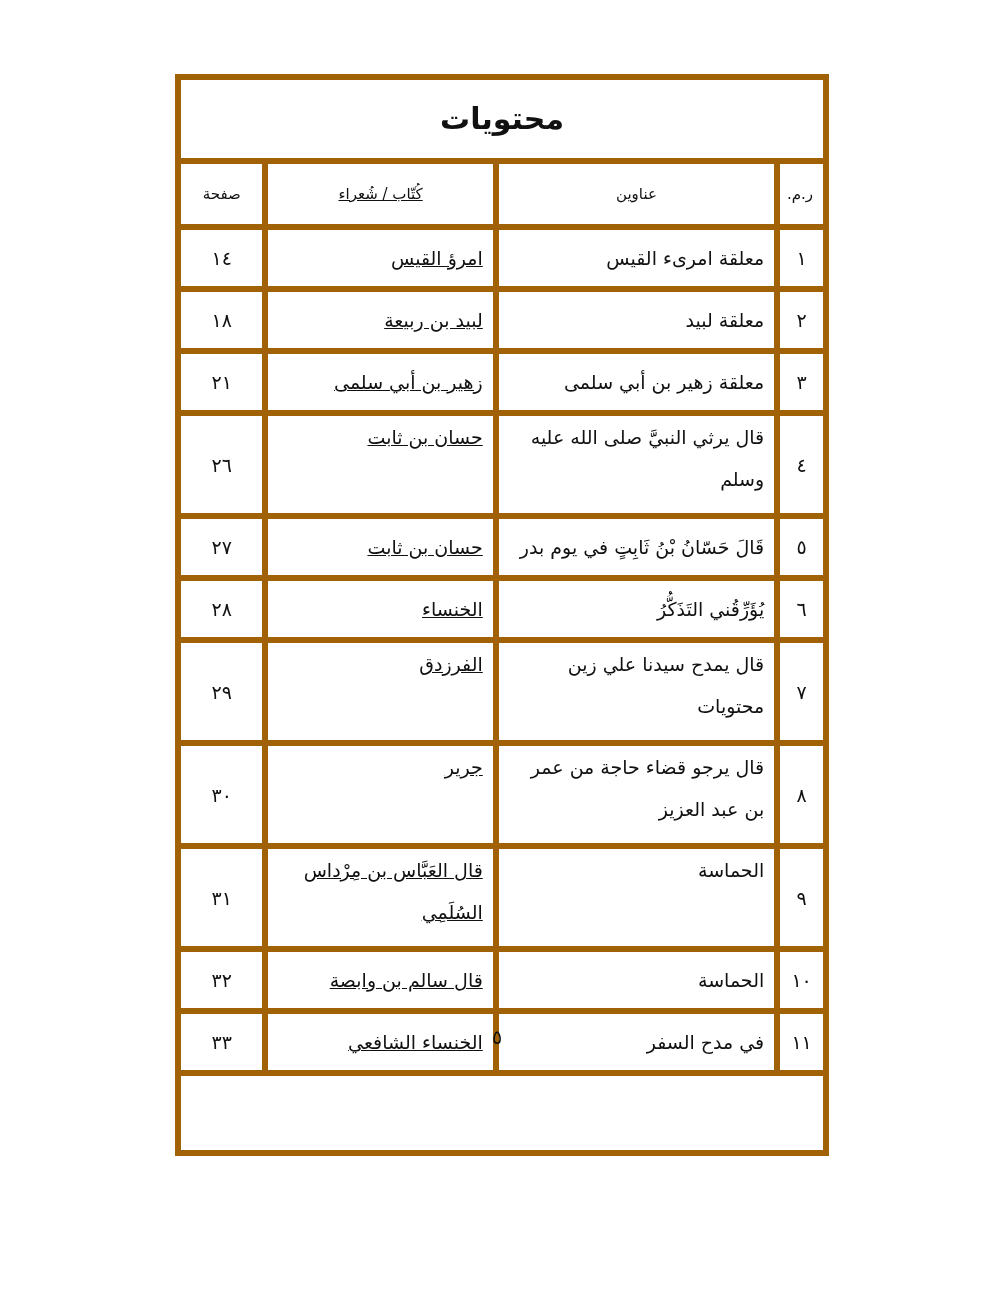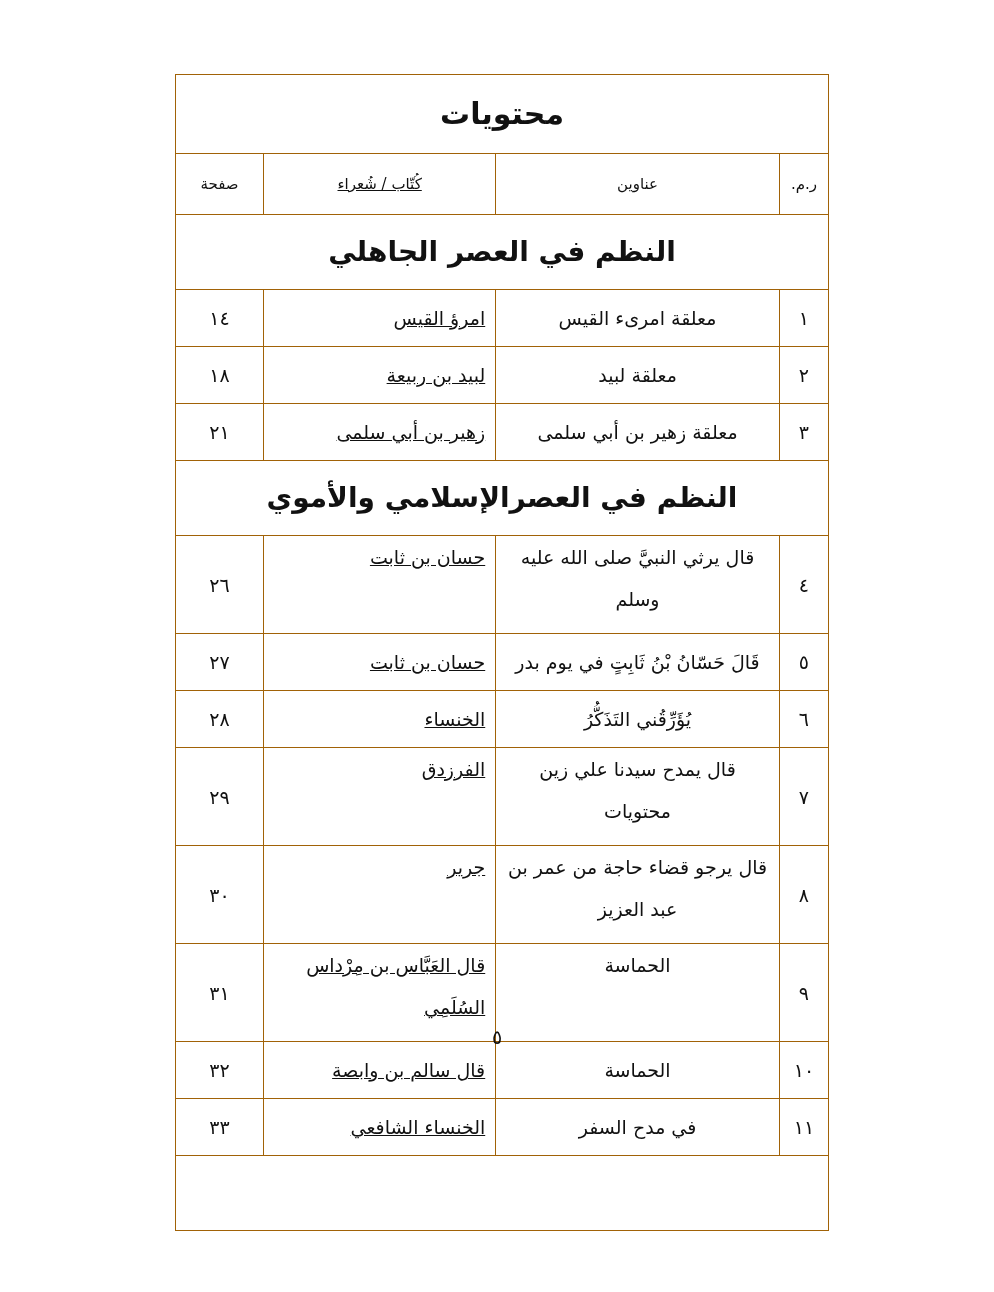--- a/index.html
+++ b/index.html
@@ -2,23 +2,23 @@
 <html><head>
 <meta charset="utf-8">
 <style>
   html, body { margin:0; padding:0; background:#ffffff; }
   body { width:994px; height:1292px; position:relative; font-family:"DejaVu Sans", sans-serif; color:#111; }
   .page { position:absolute; left:0; top:0; width:994px; height:1292px; background:#fff; }
   table.toc {
     position:absolute; left:175px; top:74px; width:654px;
     border-collapse:collapse; direction:rtl; table-layout:fixed;
   }
-  table.toc td { border:1px solid #a16207; padding:7px 10px; vertical-align:middle; font-size:19px; line-height:42px; }
+  table.toc td { border:6px solid #a16207; padding:7px 10px; vertical-align:middle; font-size:19px; line-height:42px; }
   .col-num { width:43px; text-align:center; }
-  .col-title { width:248px; text-align:center; }
+  .col-title { width:248px; text-align:right; }
   .col-author { width:203px; text-align:right;text-decoration:underline; }
   .col-page { width:77px; text-align:center; }
   tr.title-row td { height:64px; text-align:center; font-size:30px; font-weight:bold; }
   tr.header-row td { height:46px; font-size:15px; }
   tr.header-row td.col-title, tr.header-row td.col-author, tr.header-row td.col-page { text-align:center; }
   tr.section-row td { height:60px; text-align:center; font-size:28px; font-weight:bold; }
   tr.r1 td { height:42px; }
   tr.r2 td { height:83px; }
   tr.r2 td.top { vertical-align:top; padding-top:0; }
   tr.empty-row td { height:60px; }
@@ -39,45 +39,39 @@
         <tr class="title-row">
       <td colspan="4">محتويات</td>
     </tr>
     <tr class="header-row">
       <td class="col-num">ر.م.</td>
       <td class="col-title">عناوين</td>
       <td class="col-author">كُتّاب / شُعراء</td>
       <td class="col-page">صفحة</td>
     </tr>
 
-    <tr class="section-row">
-      <td colspan="4">النظم في العصر الجاهلي</td>
-    </tr>
     <tr class="r1">
       <td class="col-num">١</td>
       <td class="col-title">معلقة امرىء القيس</td>
       <td class="col-author">امرؤ القيس</td>
       <td class="col-page">١٤</td>
     </tr>
     <tr class="r1">
       <td class="col-num">٢</td>
       <td class="col-title">معلقة لبيد</td>
       <td class="col-author">لبيد بن ربيعة</td>
       <td class="col-page">١٨</td>
     </tr>
     <tr class="r1">
       <td class="col-num">٣</td>
       <td class="col-title">معلقة زهير بن أبي سلمى</td>
       <td class="col-author">زهير بن أبي سلمى</td>
       <td class="col-page">٢١</td>
     </tr>
 
-    <tr class="section-row">
-      <td colspan="4">النظم في العصرالإسلامي والأموي</td>
-    </tr>
     <tr class="r2">
       <td class="col-num">٤</td>
       <td class="col-title top">قال يرثي النبيَّ صلى الله عليه وسلم</td>
       <td class="col-author top">حسان بن ثابت</td>
       <td class="col-page">٢٦</td>
     </tr>
     <tr class="r1">
       <td class="col-num">٥</td>
       <td class="col-title">قَالَ حَسّانُ بْنُ ثَابِتٍ في يوم بدر</td>
       <td class="col-author">حسان بن ثابت</td>

